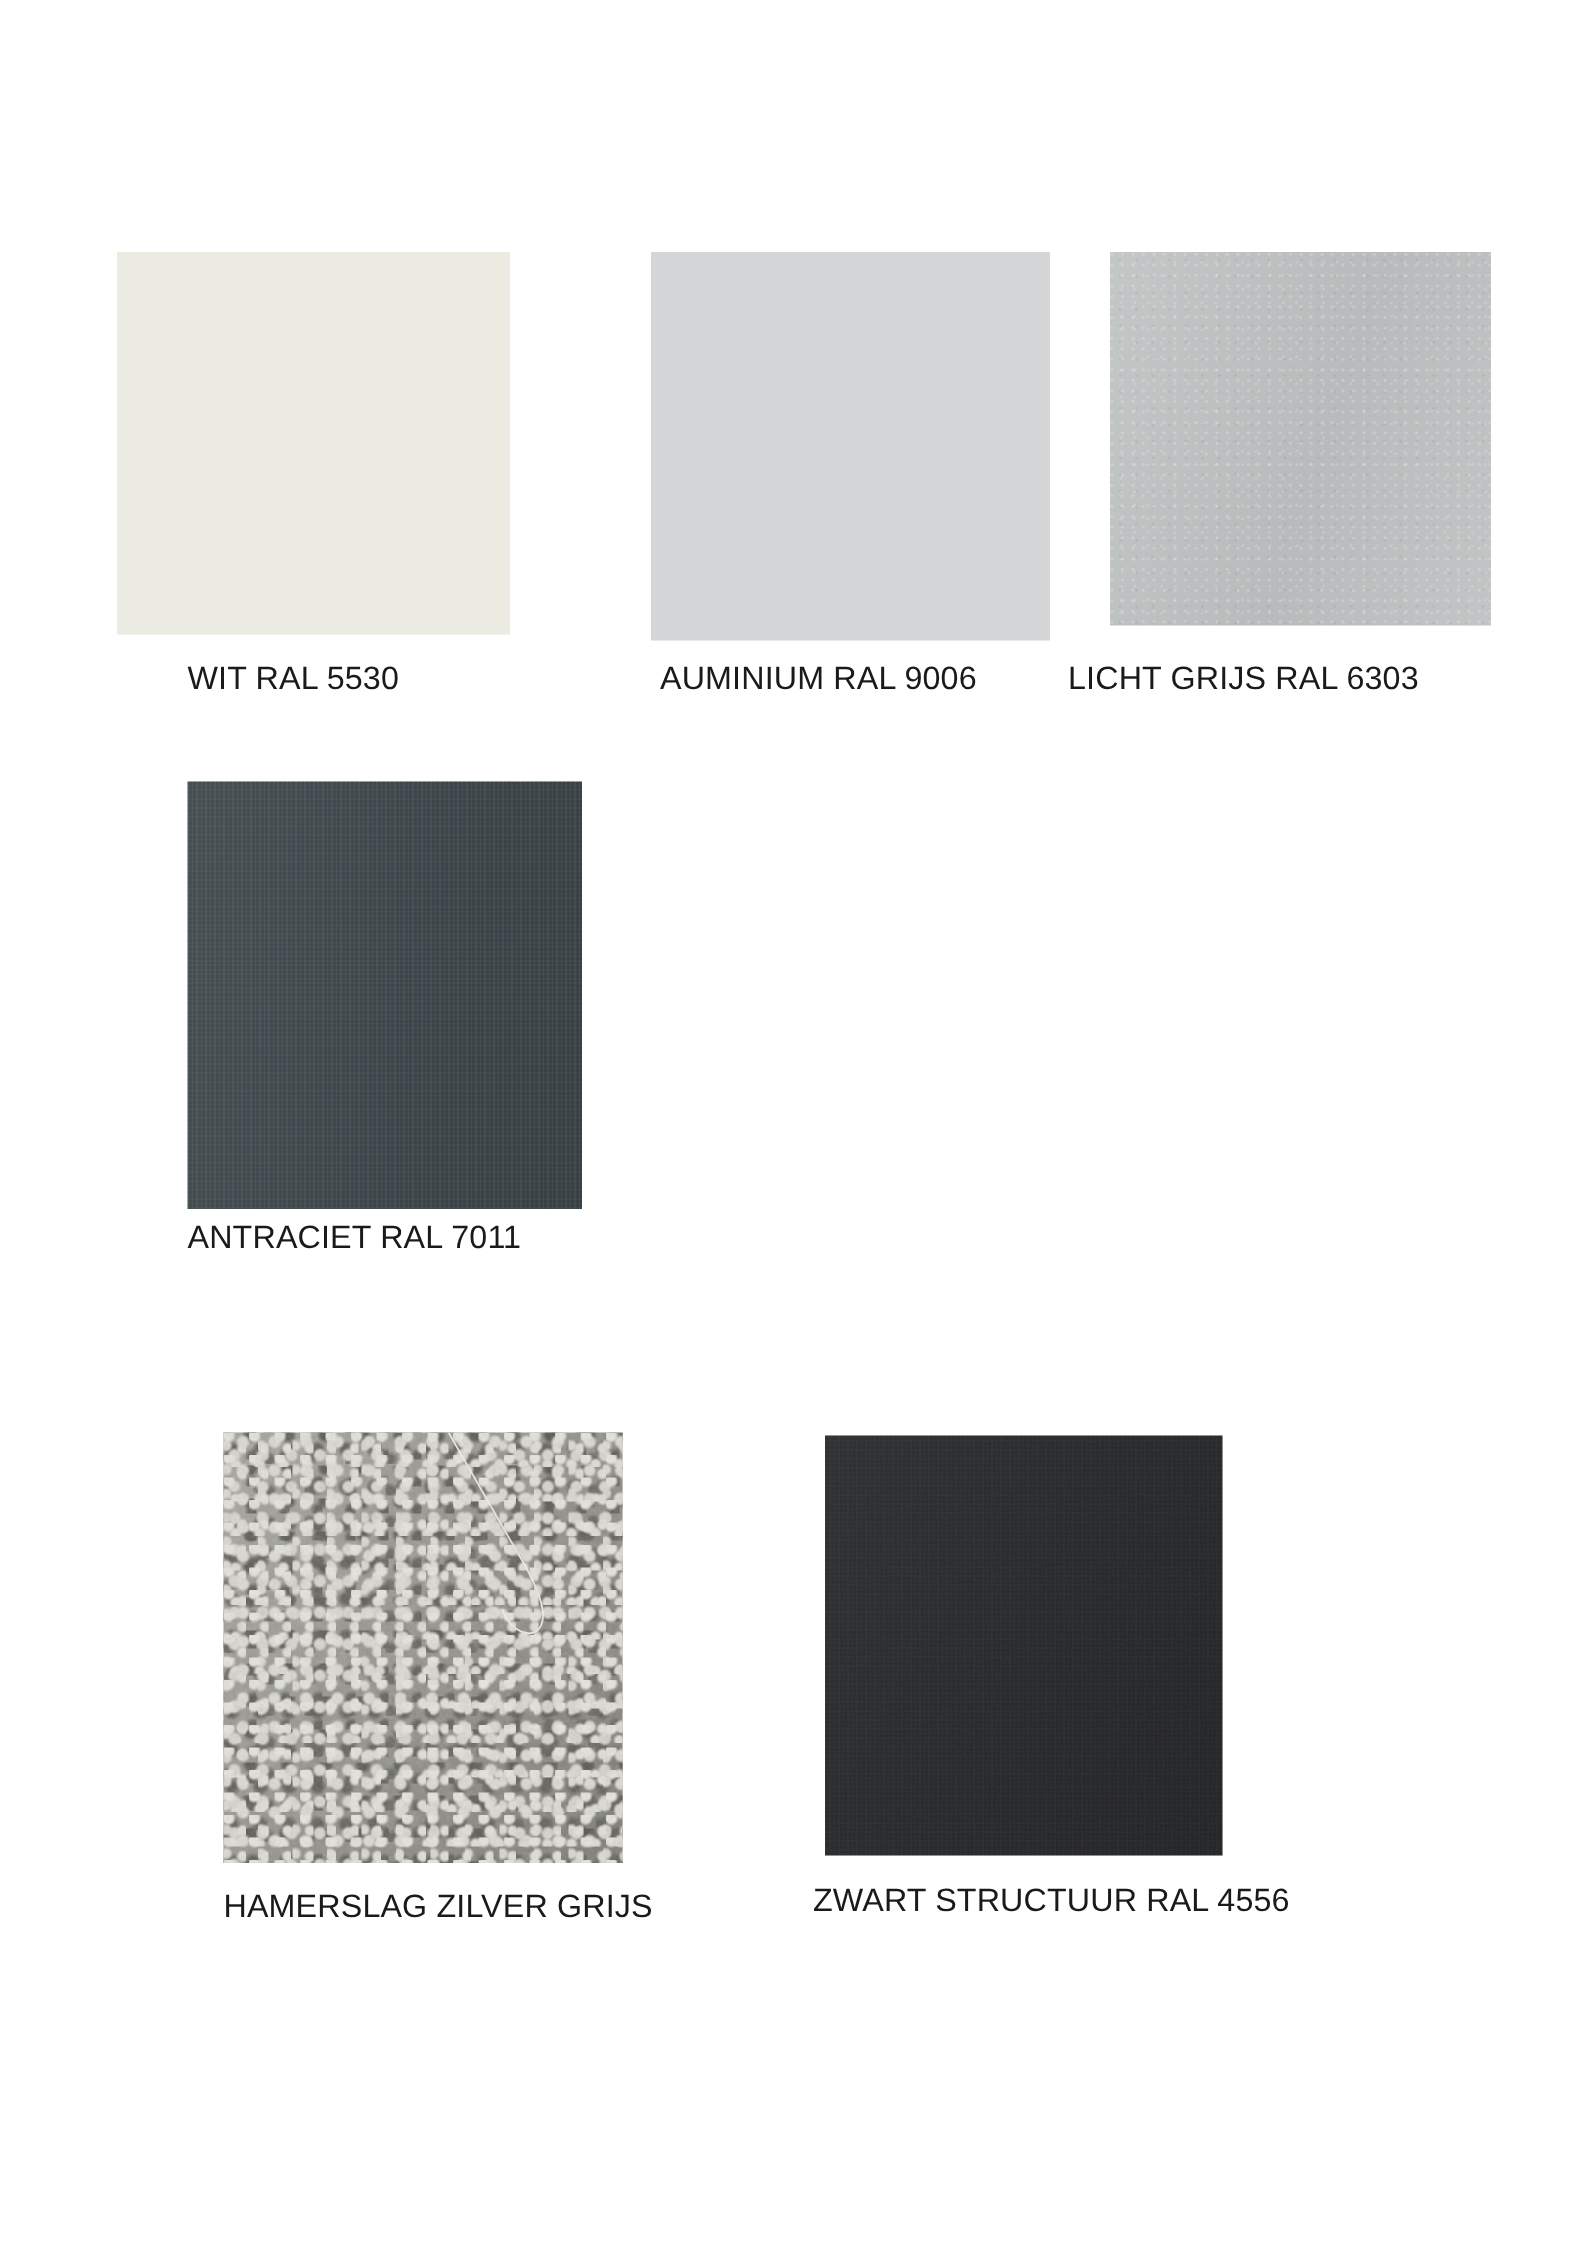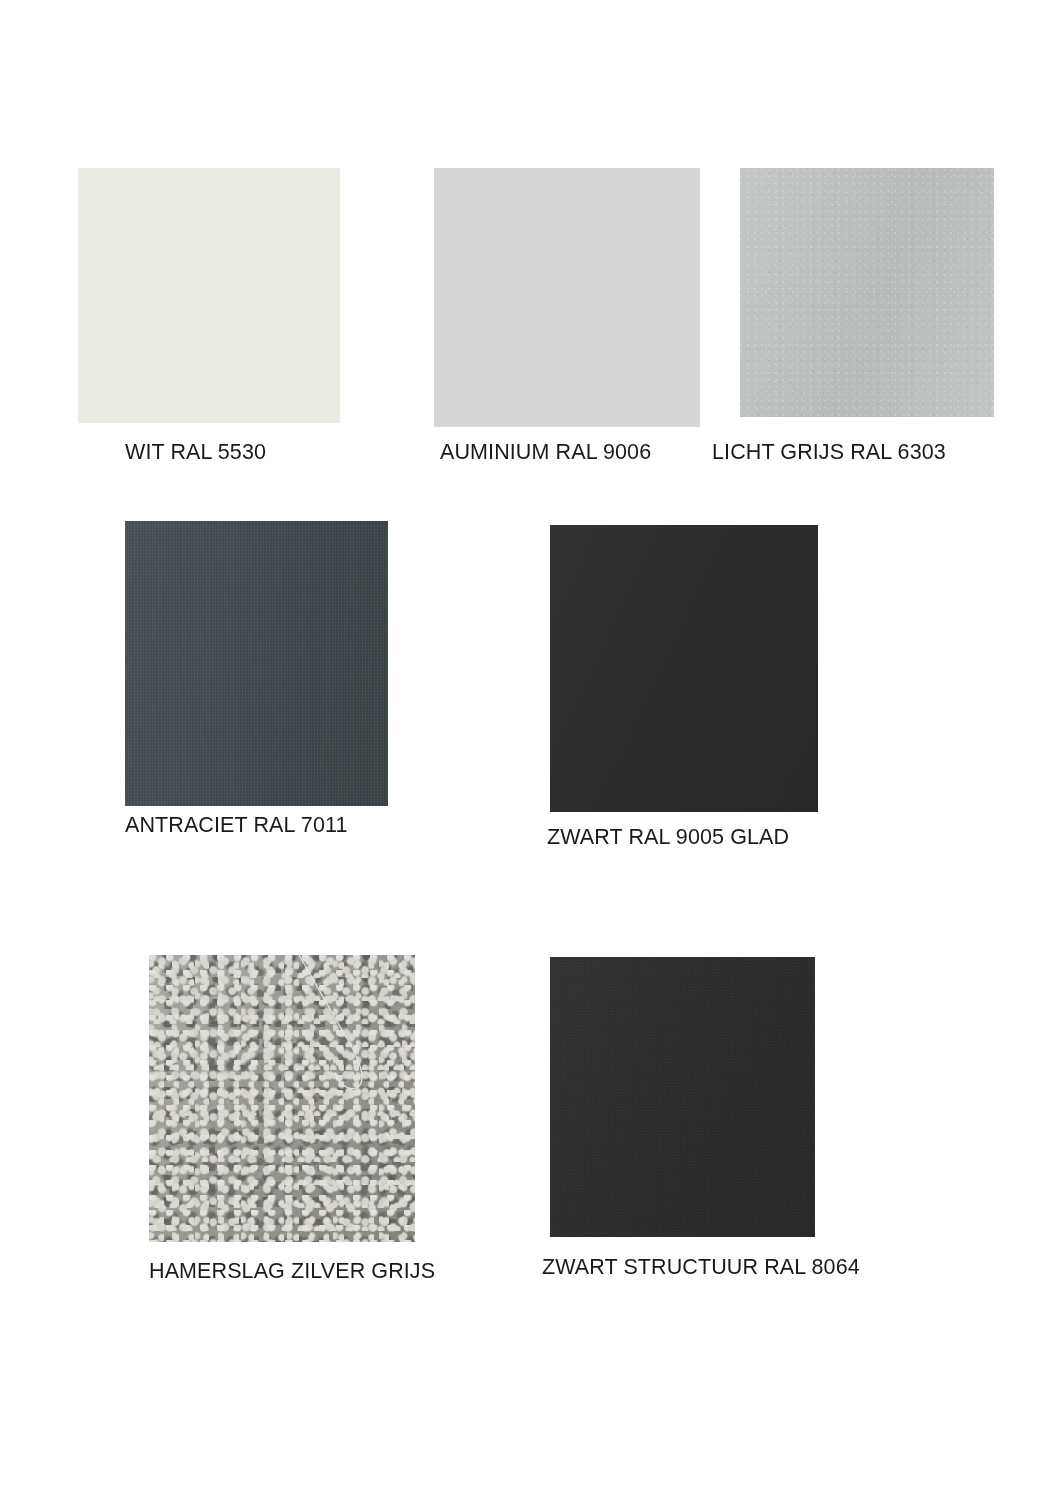--- a/index.html
+++ b/index.html
@@ -154,24 +154,20 @@
   <div class="cell" style="left:740px; top:168px; width:330px; height:300px;">
     <div class="chip surf-lichtgrijs" style="width:254px; height:249px;"></div>
     <div class="caption" style="top:274px; left:-28px;">LICHT GRIJS RAL 6303</div>
   </div>
 
   <div class="cell" style="left:125px; top:521px; width:330px; height:340px;">
     <div class="chip surf-antraciet" style="width:263px; height:285px;"></div>
     <div class="caption" style="top:294px; left:0px;">ANTRACIET RAL 7011</div>
   </div>
 
-  <div class="cell" style="left:550px; top:525px; width:330px; height:340px;">
-    <div class="chip surf-zwart-glad" style="width:268px; height:287px;"></div>
-    <div class="caption" style="top:302px; left:-3px;">ZWART RAL 9005 GLAD</div>
-  </div>
 
   <div class="cell" style="left:125px; top:955px; width:330px; height:350px;margin-left:24px;">
     <div class="chip surf-hamerslag" style="width:266px; height:287px; position:relative; overflow:hidden;">
       <svg class="hamerslag-wire" width="266" height="287" viewBox="0 0 266 287">
         <path d="M150 0 C 166 28, 182 56, 196 80 C 208 100, 216 118, 212 128 C 207 140, 190 132, 186 118" fill="none" stroke="#e9e8e2" stroke-width="1.2" opacity="0.9"></path>
         <path d="M150 0 C 166 28, 182 56, 196 80 C 208 100, 216 118, 212 128 C 207 140, 190 132, 186 118" fill="none" stroke="#ffffff" stroke-width="0.5" opacity="0.85"></path>
       </svg>
       <svg class="grain-overlay" width="266" height="287" viewBox="0 0 266 287" preserveAspectRatio="none">
         <defs>
           <filter id="hammerNoise" x="0" y="0" width="100%" height="100%">
@@ -204,16 +200,16 @@
             <feTurbulence type="fractalNoise" baseFrequency="0.7" numOctaves="3" seed="3" result="n"></feTurbulence>
             <feColorMatrix type="saturate" values="0" in="n" result="g"></feColorMatrix>
             <feComponentTransfer in="g">
               <feFuncA type="table" tableValues="0 0.35"></feFuncA>
             </feComponentTransfer>
           </filter>
         </defs>
         <rect width="265" height="280" filter="url(#blackNoise)" opacity="0.30"></rect>
       </svg>
     </div>
-    <div class="caption" style="top:300px; left:-8px;">ZWART STRUCTUUR RAL 8064</div>
+    <div class="caption" style="top:300px; left:-8px;">ZWART STRUCTUUR RAL 4556</div>
   </div>
 
 </div>
 
 </body></html>

